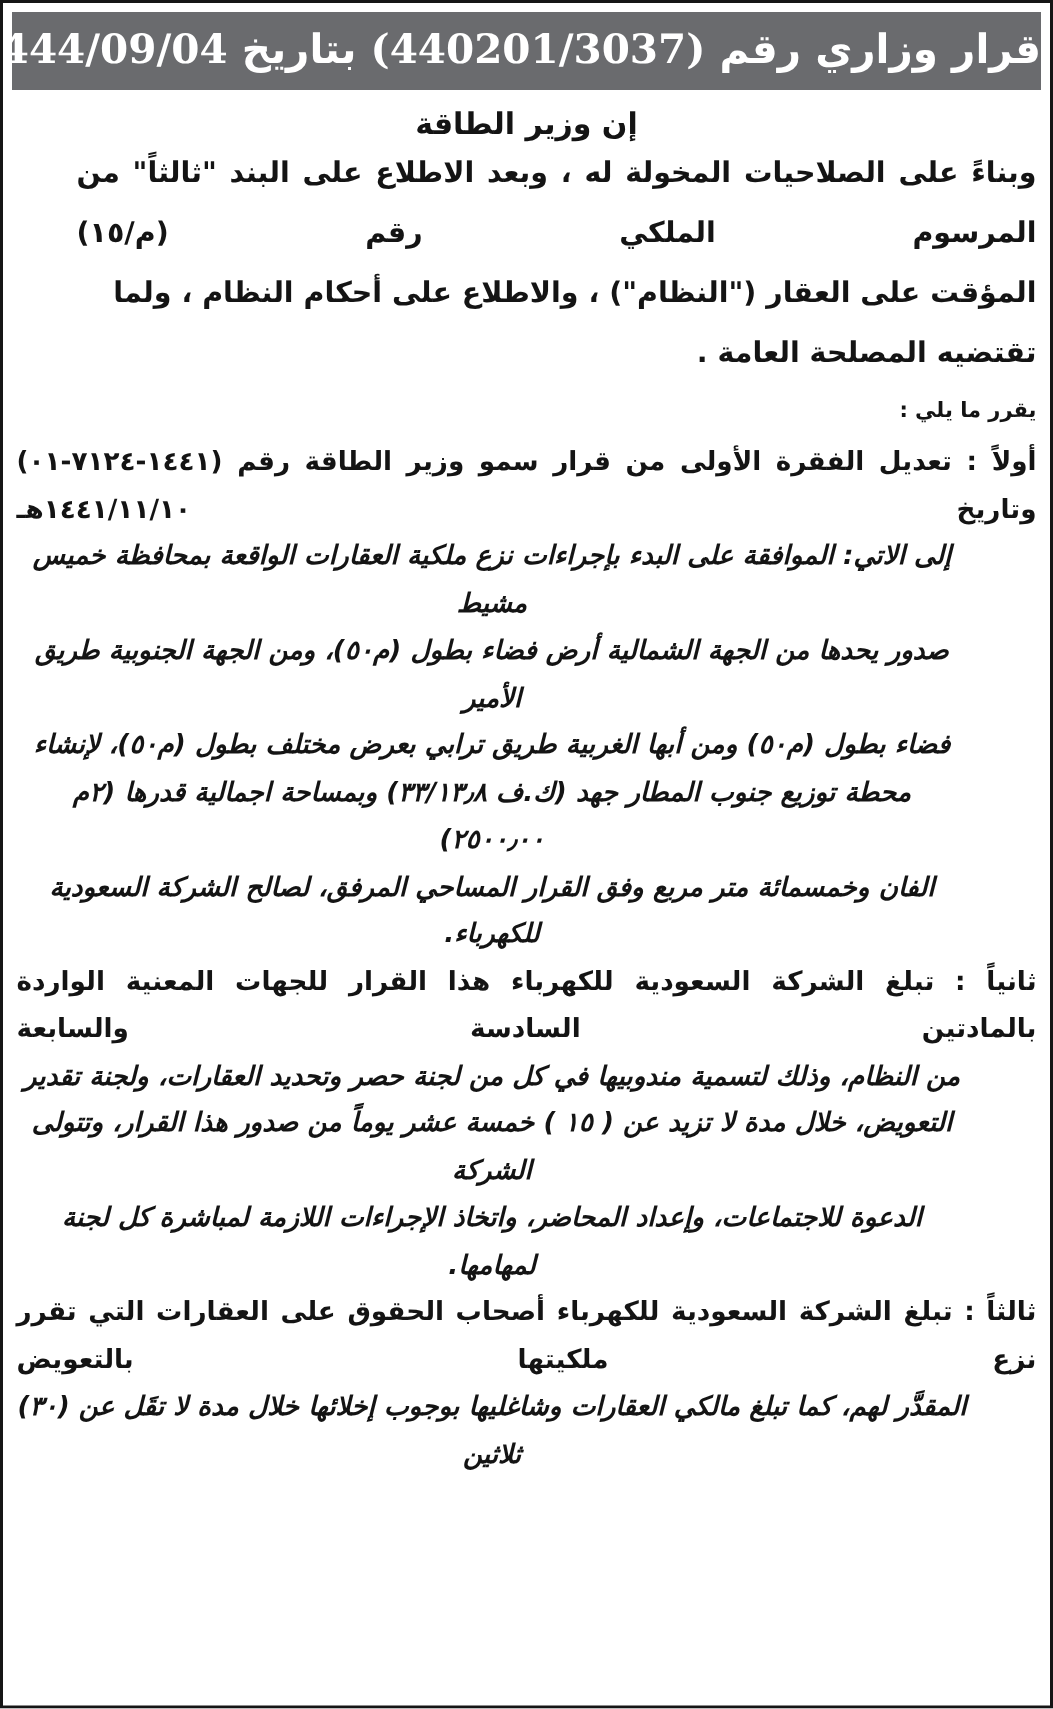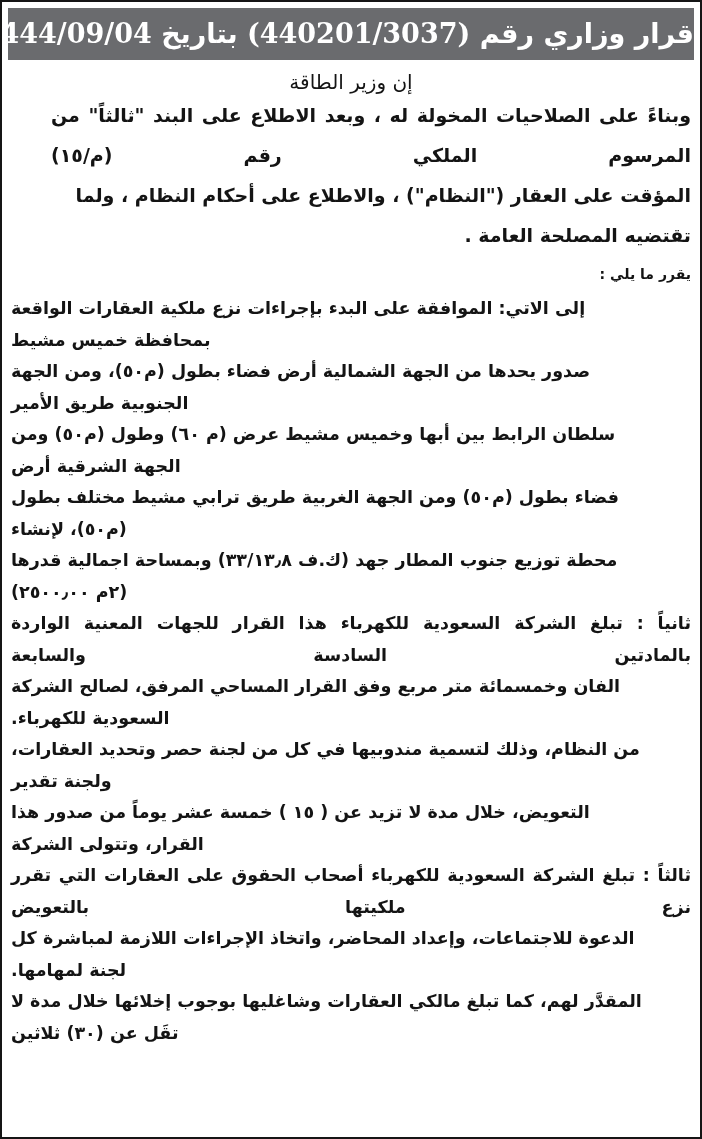--- a/index.html
+++ b/index.html
@@ -10,28 +10,28 @@
   }
   .band{
     margin:6px 6px 0 6px;height:52px;background:#6a6b6e;
     text-align:center;overflow:hidden;
   }
   .band-title{
     font-family:"DejaVu Serif","DejaVu Sans",sans-serif;
     font-weight:bold;font-size:27px;line-height:52px;color:#ffffff;white-space:nowrap;
   }
   .content{padding:0 9px;}
-  .salutation{text-align:center;font-weight:normal;font-size:20px;line-height:26px;margin-top:9px;}
+  .salutation{text-align:center;font-weight:bold;font-size:20px;line-height:26px;margin-top:9px;}
   .pre{font-size:19px;font-weight:bold;line-height:40px;margin-left:40px;}
   .decide{font-size:14px;font-weight:bold;line-height:38px;text-align:right;}
   .items{font-size:17.5px;font-weight:bold;line-height:31.5px;}
   .ln{min-height:31.5px;}
   .j{text-align:justify;text-align-last:justify;}
   .r{text-align:right;}
-  .ir{text-align:left;padding-left:0;padding-right:46px;}
+  .ir{text-align:center;padding-left:0;padding-right:46px;font-style:italic;}
 </style>
 </head>
 <body>
 
 <div class="page">
 
   <div class="band">
     <div class="band-title">قرار وزاري رقم (440201/3037) بتاريخ 1444/09/04هـ</div>
   </div>
 
@@ -41,31 +41,31 @@
 
     <div class="pre">
       <div class="ln j">وبناءً على الصلاحيات المخولة له ، وبعد الاطلاع على البند "ثالثاً" من المرسوم الملكي رقم (م/١٥)</div>
       <div class="ln r">المؤقت على العقار ("النظام") ، والاطلاع على أحكام النظام ، ولما تقتضيه المصلحة العامة .</div>
     </div>
 
     <div class="decide">يقرر ما يلي :</div>
 
     <div class="items">
 
+      <div class="ln j">أولاً : تعديل الفقرة الأولى من قرار سمو وزير الطاقة رقم (١٤٤١-٧١٢٤-٠١) وتاريخ ١٤٤١/١١/١٠هـ</div>
       <div class="ln ir">إلى الاتي: الموافقة على البدء بإجراءات نزع ملكية العقارات الواقعة بمحافظة خميس مشيط</div>
       <div class="ln ir">صدور يحدها من الجهة الشمالية أرض فضاء بطول (م٥٠)، ومن الجهة الجنوبية طريق الأمير</div>
-      <div class="ln ir">سلطان الرابط بين أبها وخميس مشيط عرض (م ٦٠) وطول (م٥٠) ومن الجهة الشرقية أرض</div>
-      <div class="ln ir">فضاء بطول (م٥٠) ومن الجهة الغربية طريق ترابي مشيط مختلف بطول (م٥٠)،  لإنشاء</div>
+      <div class="ln ir">فضاء بطول (م٥٠) ومن أبها الغربية طريق ترابي بعرض مختلف بطول (م٥٠)،  لإنشاء</div>
       <div class="ln ir">محطة توزيع جنوب المطار جهد (ك.ف ٣٣/١٣٫٨) وبمساحة اجمالية قدرها (٢م ٢٥٠٠٫٠٠)</div>
+      <div class="ln ir">الفان وخمسمائة متر مربع وفق القرار المساحي المرفق، لصالح الشركة السعودية للكهرباء.</div>
+
       <div class="ln j">ثانياً : تبلغ الشركة السعودية للكهرباء هذا القرار للجهات المعنية الواردة بالمادتين السادسة والسابعة</div>
-
-      <div class="ln ir">الفان وخمسمائة متر مربع وفق القرار المساحي المرفق، لصالح الشركة السعودية للكهرباء.</div>
       <div class="ln ir">من النظام، وذلك لتسمية مندوبيها في كل من لجنة حصر وتحديد العقارات، ولجنة تقدير</div>
       <div class="ln ir">التعويض، خلال مدة لا تزيد عن ( ١٥ ) خمسة عشر يوماً من صدور هذا القرار، وتتولى الشركة</div>
+      <div class="ln ir">الدعوة للاجتماعات، وإعداد المحاضر، واتخاذ الإجراءات اللازمة لمباشرة كل لجنة لمهامها.</div>
+
       <div class="ln j">ثالثاً : تبلغ الشركة السعودية للكهرباء أصحاب الحقوق على العقارات التي تقرر نزع ملكيتها بالتعويض</div>
-
-      <div class="ln ir">الدعوة للاجتماعات، وإعداد المحاضر، واتخاذ الإجراءات اللازمة لمباشرة كل لجنة لمهامها.</div>
       <div class="ln ir">المقدَّر لهم، كما تبلغ مالكي العقارات وشاغليها بوجوب إخلائها خلال مدة لا تقَل عن (٣٠) ثلاثين</div>
 
     </div>
 
   </div>
 </div>
 
 </body></html>

